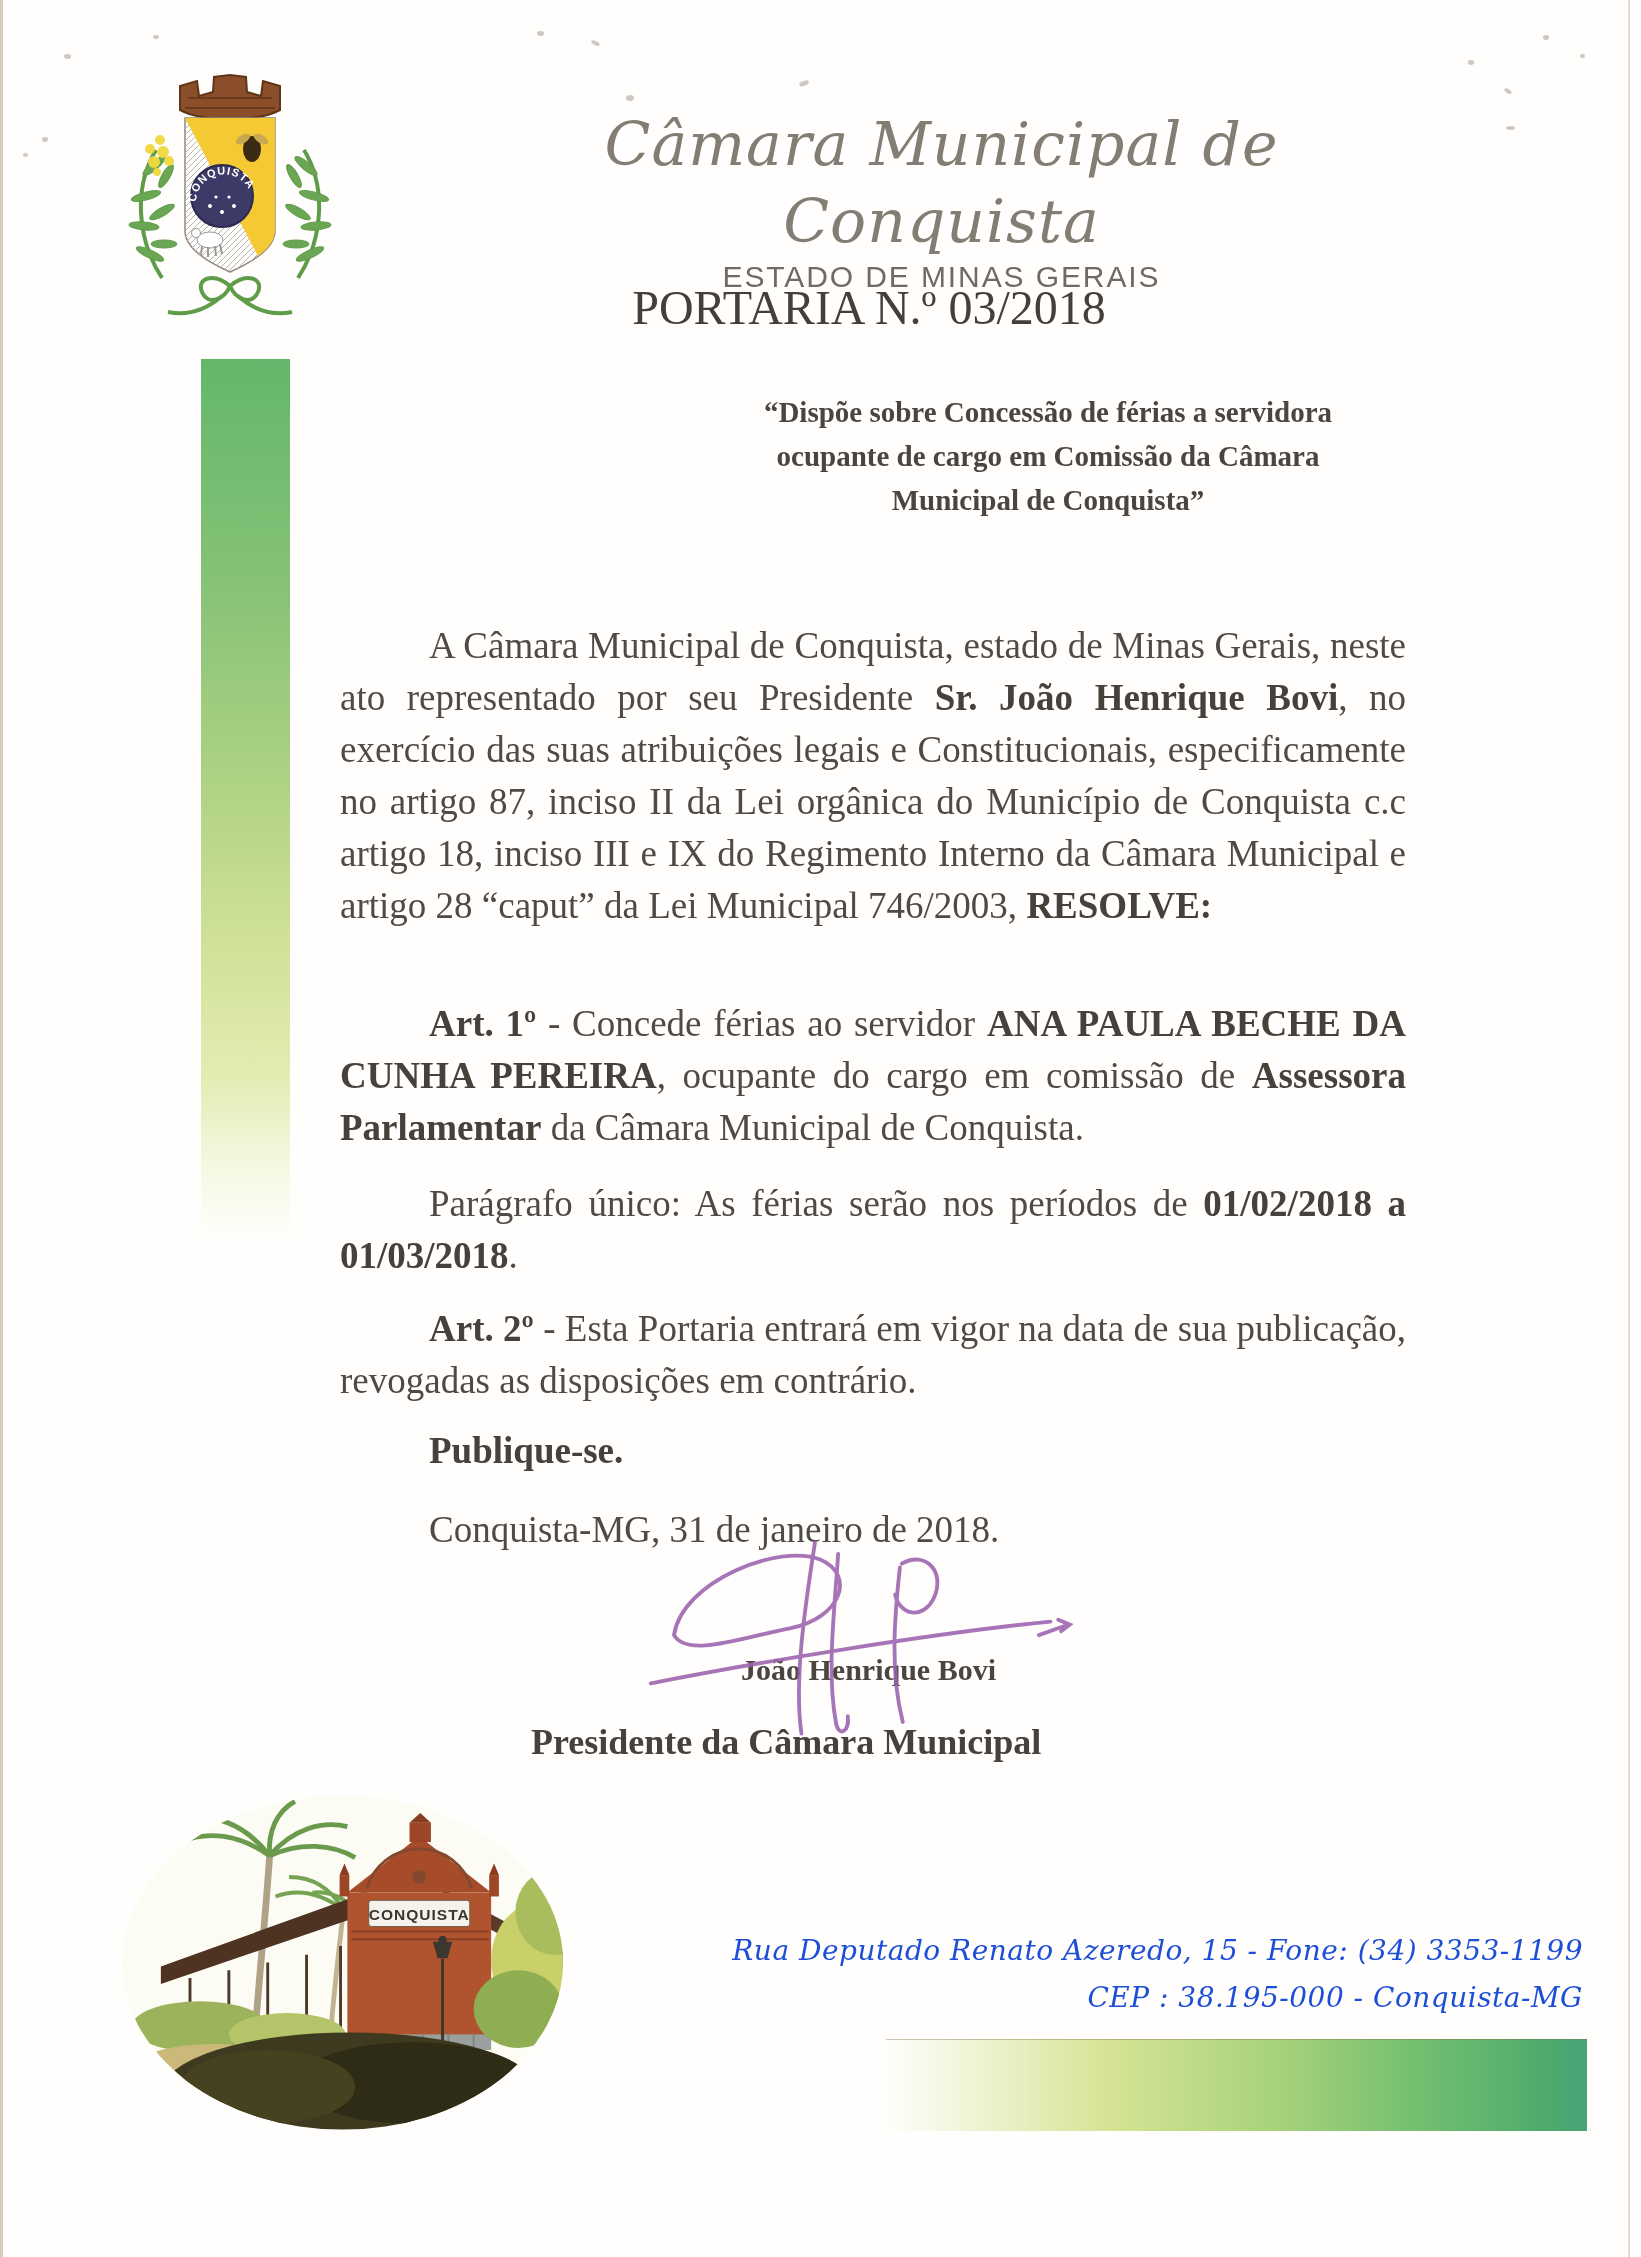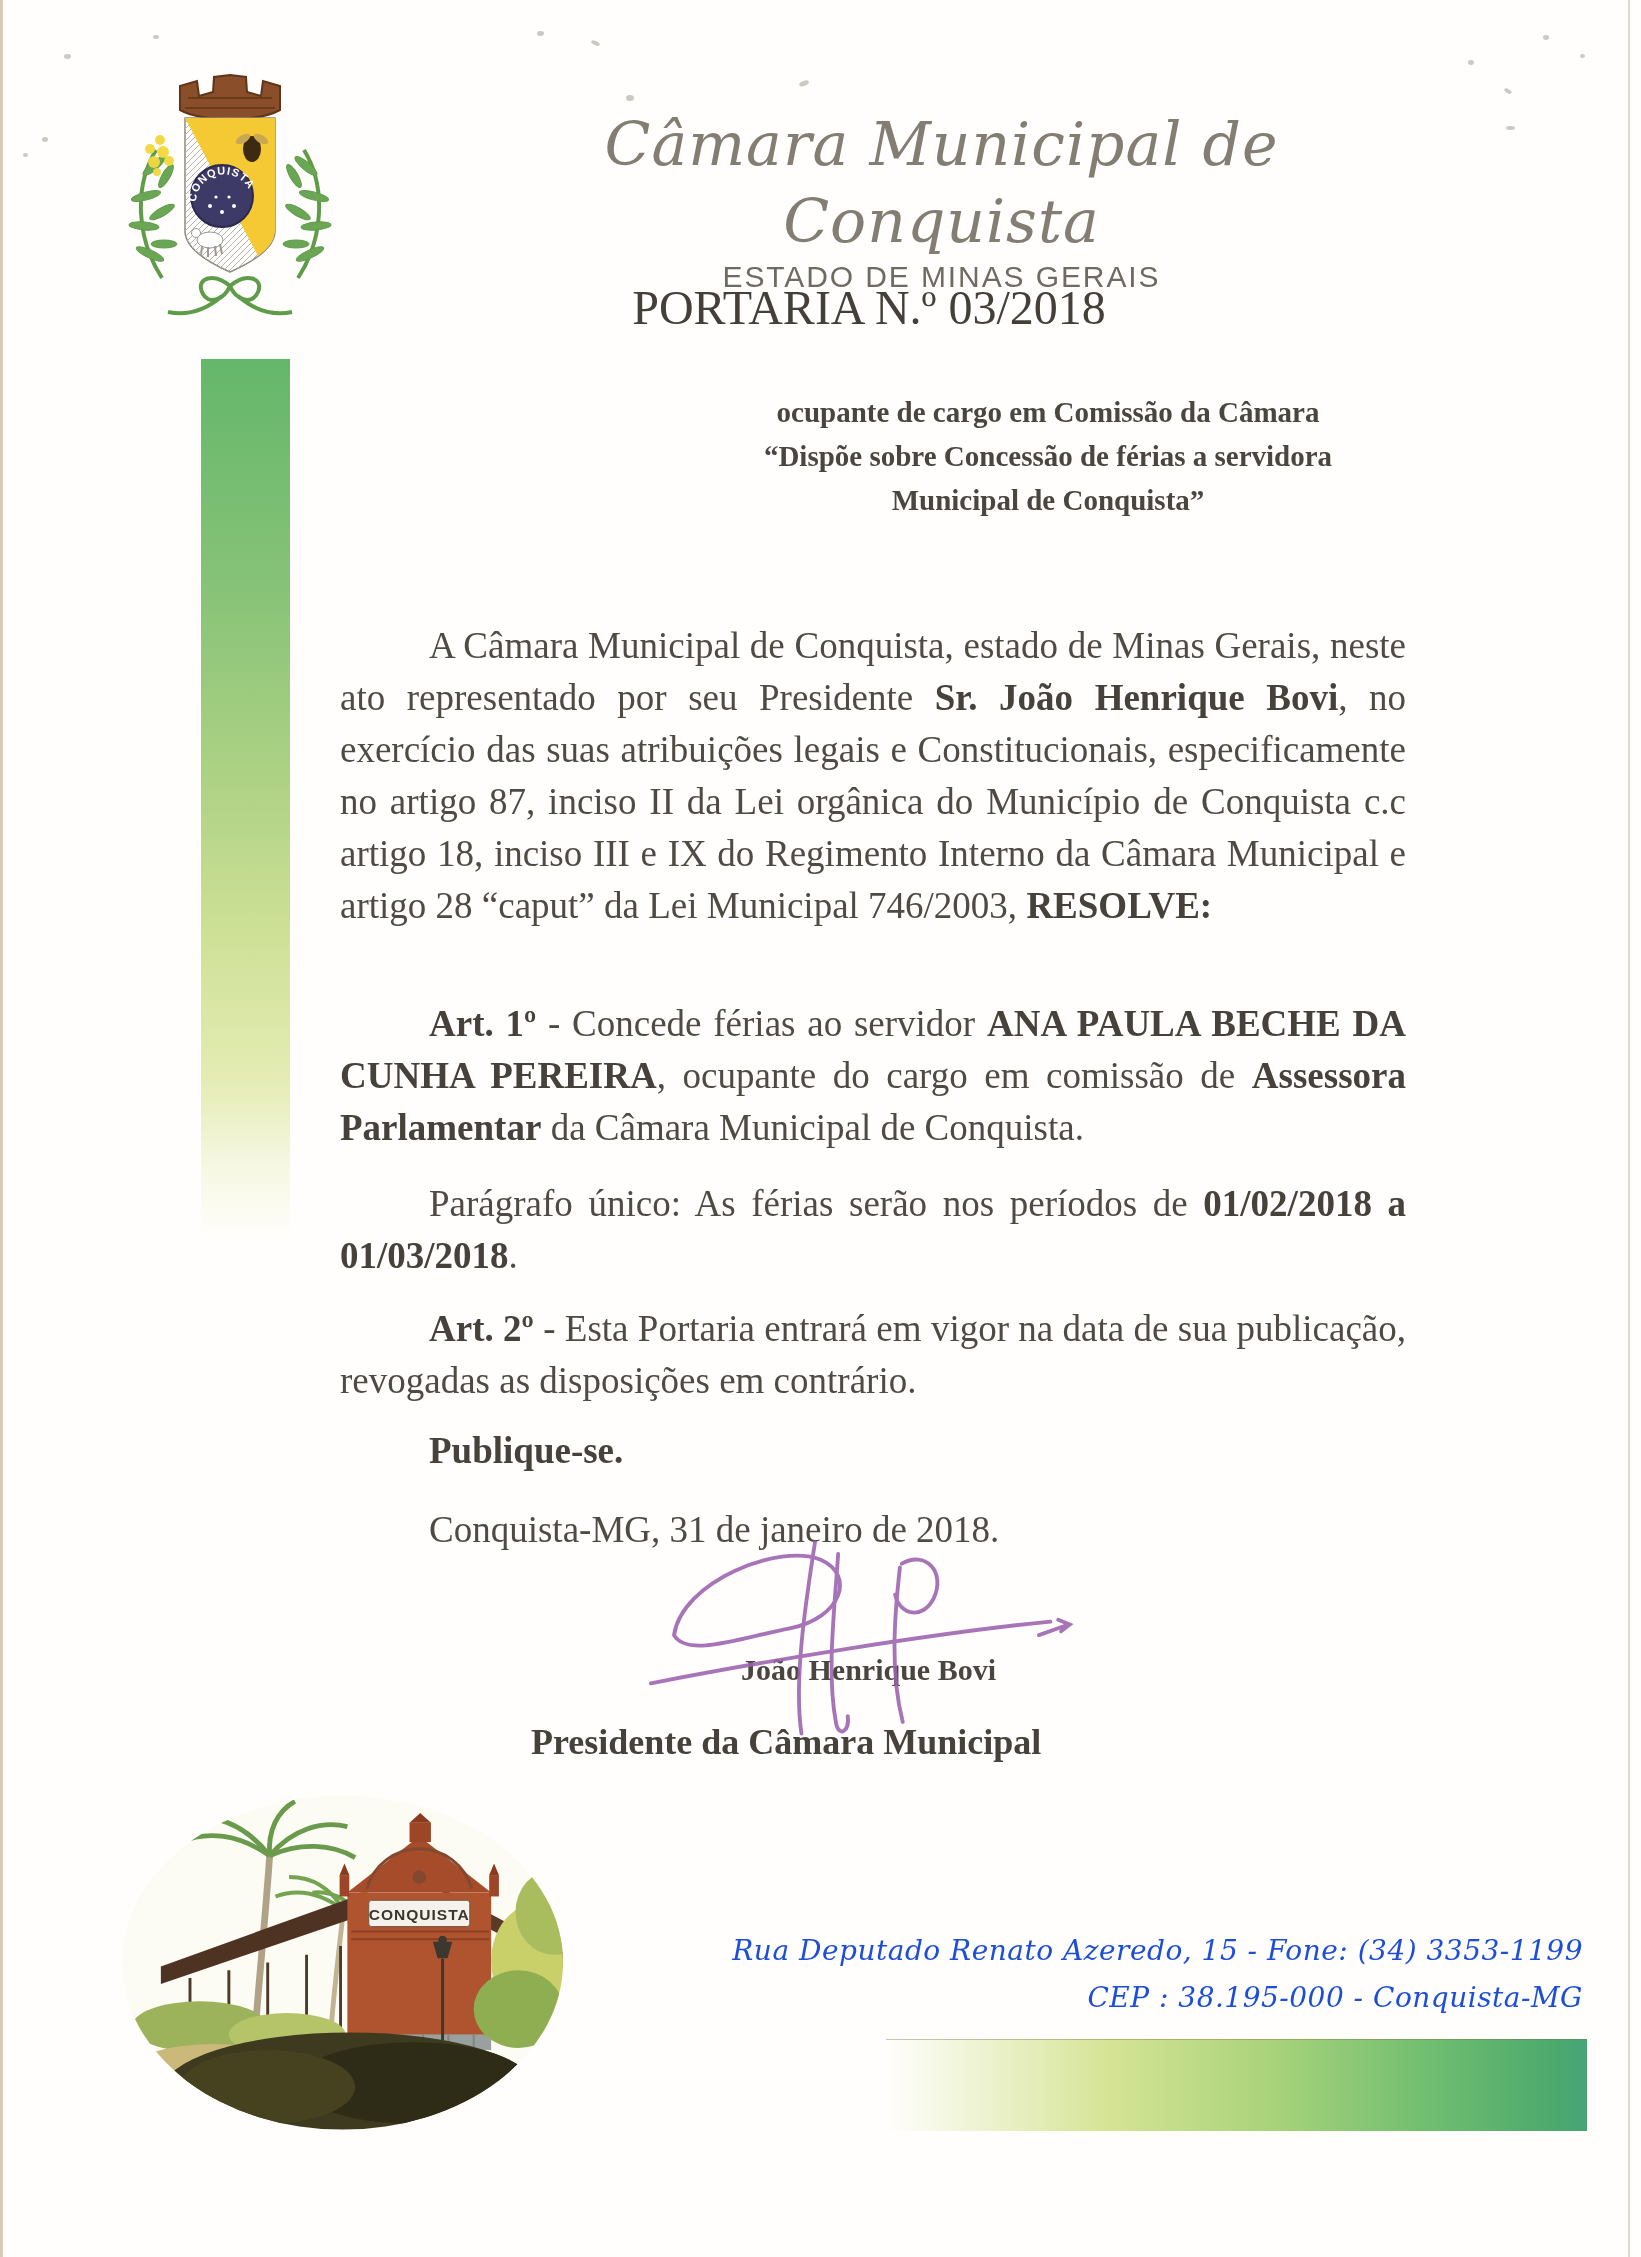--- a/index.html
+++ b/index.html
@@ -181,22 +181,22 @@
 </svg>
 
 <div class="abs header-text">
   <div class="org-title">Câmara Municipal de Conquista</div>
   <div class="org-subtitle">ESTADO DE MINAS GERAIS</div>
 </div>
 
 <div class="abs doc-heading">PORTARIA N.º 03/2018</div>
 
 <div class="abs epigraph">
+  <div>“Dispõe sobre Concessão de férias a servidora</div>
   <div>ocupante de cargo em Comissão da Câmara</div>
-  <div>“Dispõe sobre Concessão de férias a servidora</div>
   <div>Municipal de Conquista”</div>
 </div>
 
 <div class="abs para" style="top:620px;"><span>A Câmara Municipal de Conquista, estado de Minas Gerais, neste ato representado por seu Presidente </span><span class="b">Sr. João Henrique Bovi</span><span>, no exercício das suas atribuições legais e Constitucionais, especificamente no artigo 87, inciso II da Lei orgânica do Município de Conquista c.c artigo 18, inciso III e IX do Regimento Interno da Câmara Municipal e artigo 28 “caput” da Lei Municipal 746/2003, </span><span class="b">RESOLVE:</span></div>
 <div class="abs para" style="top:998px;"><span class="b">Art. 1º</span><span> - Concede férias ao servidor </span><span class="b">ANA PAULA BECHE DA CUNHA PEREIRA</span><span>, ocupante do cargo em comissão de </span><span class="b">Assessora Parlamentar</span><span> da Câmara Municipal de Conquista.</span></div>
 <div class="abs para" style="top:1178px;"><span>Parágrafo único: As férias serão nos períodos de </span><span class="b">01/02/2018 a 01/03/2018</span><span>.</span></div>
 <div class="abs para" style="top:1303px;"><span class="b">Art. 2º</span><span> - Esta Portaria entrará em vigor na data de sua publicação, revogadas as disposições em contrário.</span></div>
 <div class="abs para p-publish" style="top:1425px;"><span class="b">Publique-se.</span></div>
 <div class="abs para p-date" style="top:1504px;"><span>Conquista-MG, 31 de janeiro de 2018.</span></div>
 

